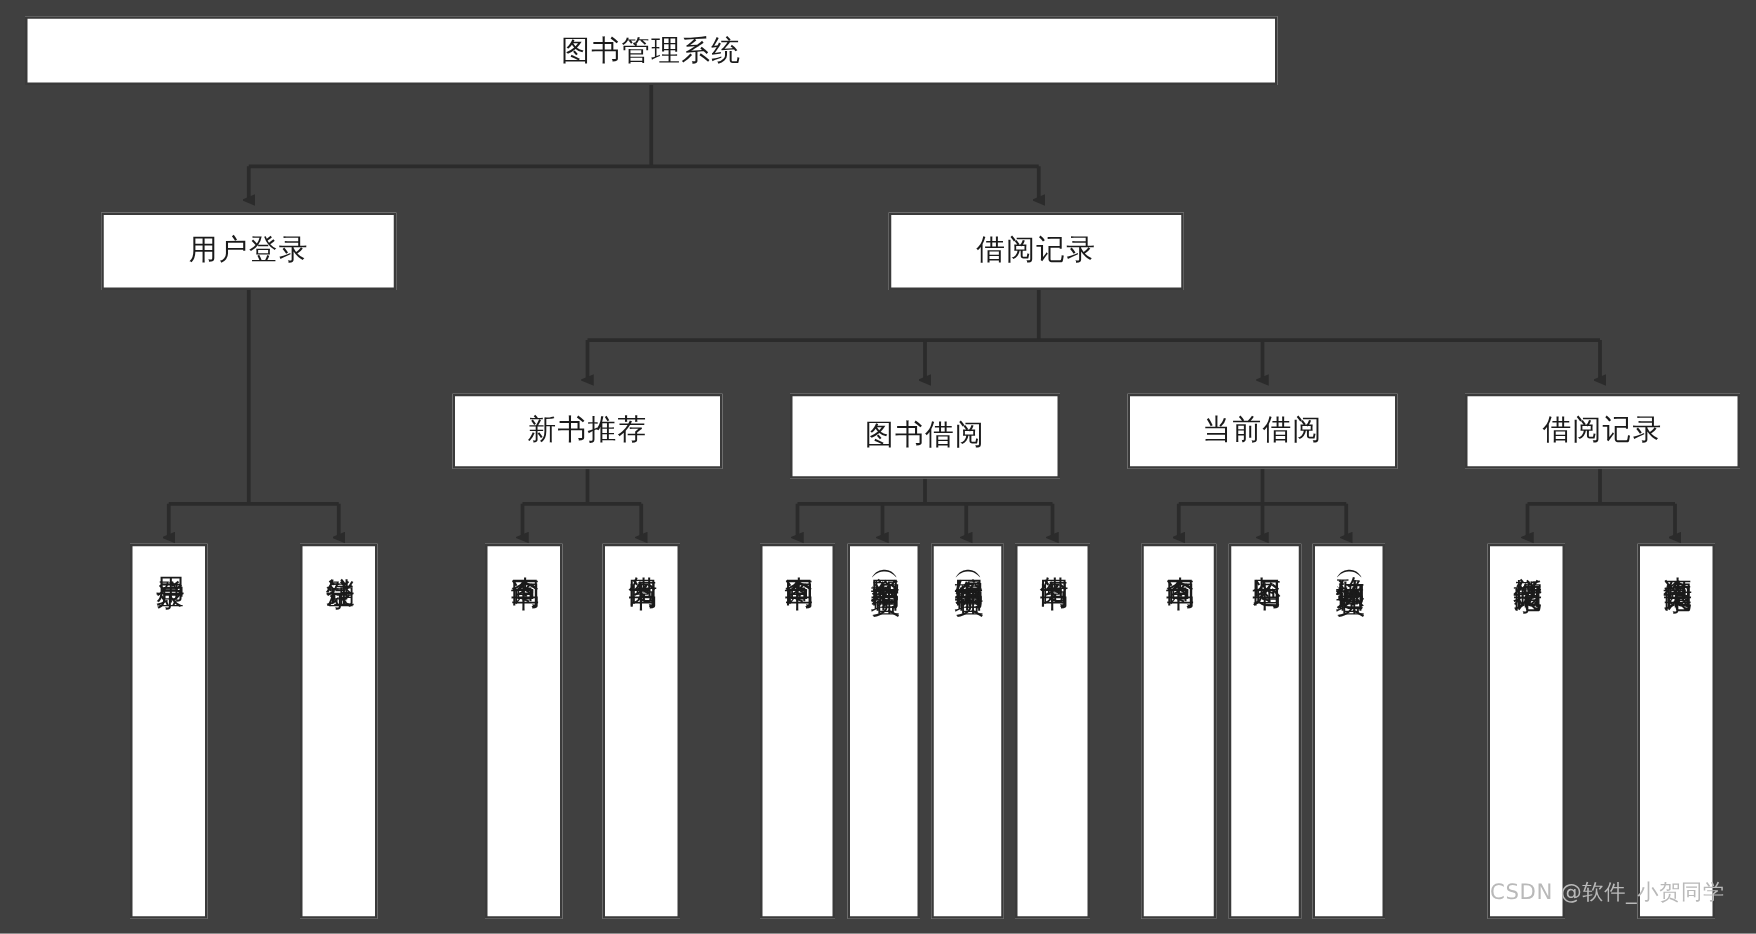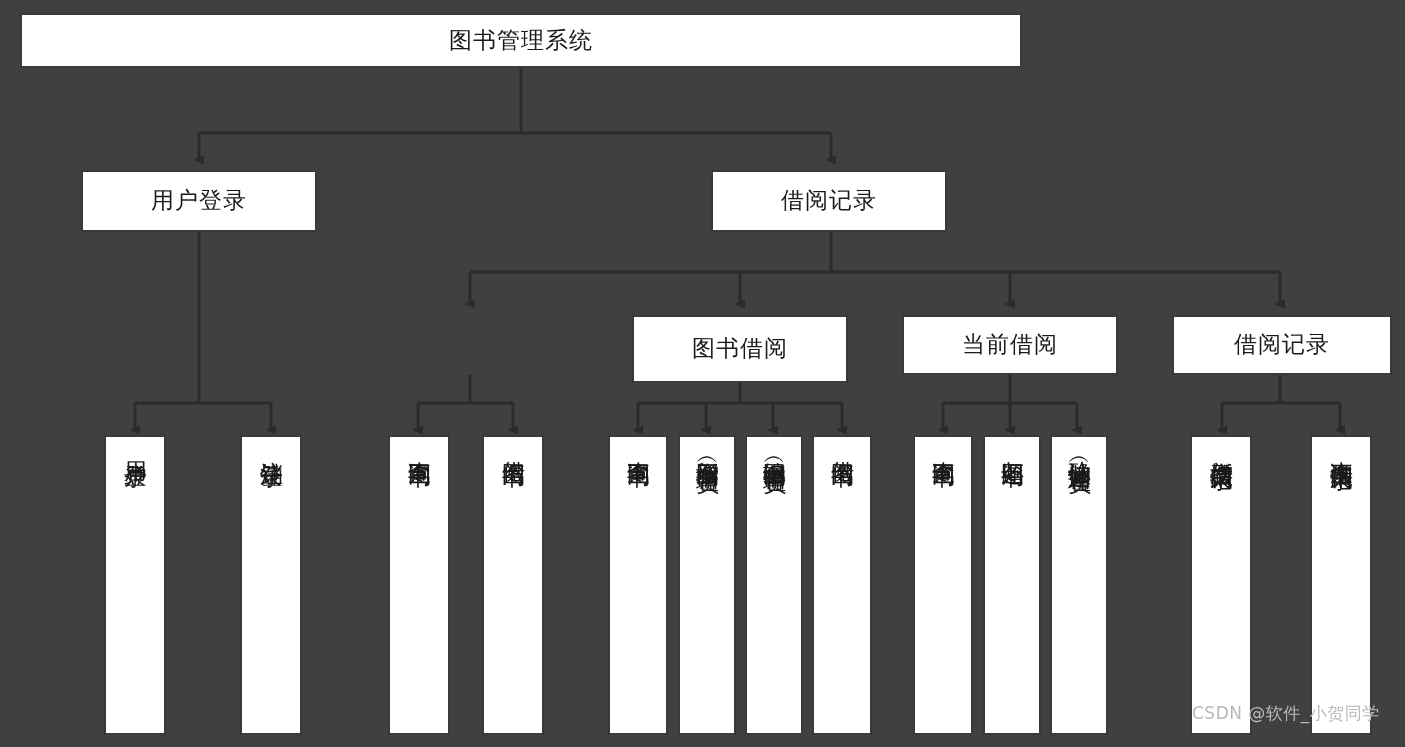--- a/index.html
+++ b/index.html
@@ -132,20 +132,23 @@
     <span>图书管理系统</span>
   </div>
 
   <div class="node node-h" style="left:81px; top:170px; width:236px; height:62px;">
     <span>用户登录</span>
   </div>
   <div class="node node-h" style="left:711px; top:170px; width:236px; height:62px;">
     <span>借阅记录</span>
   </div>
 
+  <div class="node node-h" style="left:362px; top:315px; width:216px; height:60px;">
+    <span>新书推荐</span>
+  </div>
   <div class="node node-h" style="left:632px; top:315px; width:216px; height:68px;">
     <span>图书借阅</span>
   </div>
   <div class="node node-h" style="left:902px; top:315px; width:216px; height:60px;">
     <span>当前借阅</span>
   </div>
   <div class="node node-h" style="left:1172px; top:315px; width:220px; height:60px;">
     <span>借阅记录</span>
   </div>
 

